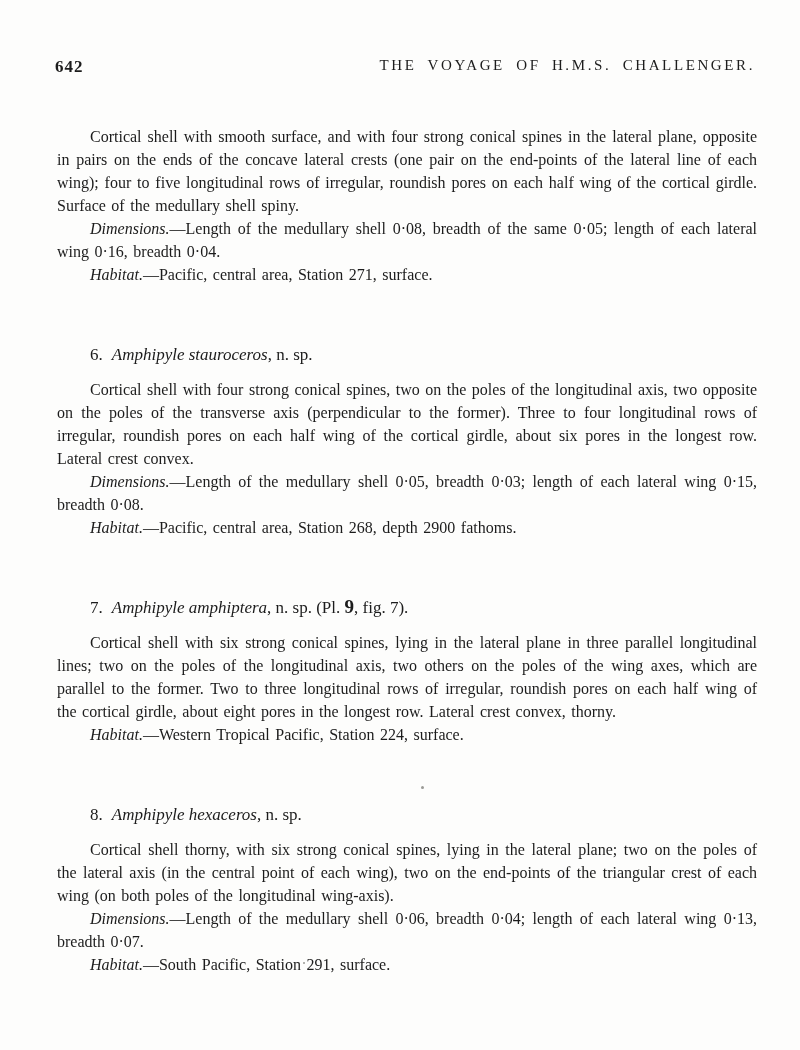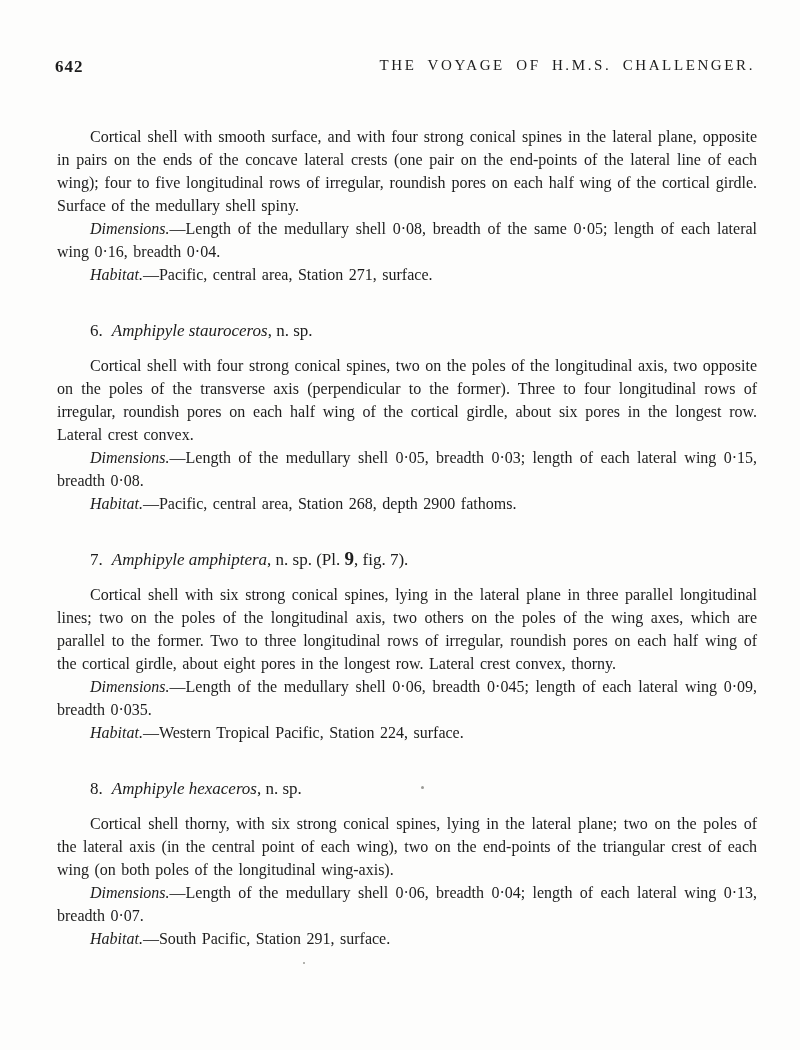--- a/index.html
+++ b/index.html
@@ -39,21 +39,21 @@
     word-spacing: 5px;
     font-weight: 500;
   }
   .content {
     position: absolute;
     top: 75px;
     left: 57px;
     width: 700px;
   }
   .species-section {
-    margin-top: 34px;
+    margin-top: 58px;
   }
   .species-section:first-child {
     margin-top: 50px;
   }
   .species-heading {
     margin: 0 0 12px 0;
     padding-left: 33px;
     font-size: 17px;
     font-weight: normal;
     line-height: 22px;
@@ -111,21 +111,20 @@
     <section class="species-section">
       <h2 class="species-heading"><span class="species-num">6.</span><span class="species-name">Amphipyle stauroceros</span><span>, n. sp.</span><span class="plate-num"></span><span></span></h2>
       <p class="body-para">Cortical shell with four strong conical spines, two on the poles of the longitudinal axis, two opposite on the poles of the transverse axis (perpendicular to the former). Three to four longitudinal rows of irregular, roundish pores on each half wing of the cortical girdle, about six pores in the longest row. Lateral crest convex.</p>
       <p class="body-para"><span class="lead-label">Dimensions.</span><span>—Length of the medullary shell 0·05, breadth 0·03; length of each lateral wing 0·15, breadth 0·08.</span></p>
       <p class="body-para"><span class="lead-label">Habitat.</span><span>—Pacific, central area, Station 268, depth 2900 fathoms.</span></p>
     </section>
 
     <section class="species-section">
       <h2 class="species-heading"><span class="species-num">7.</span><span class="species-name">Amphipyle amphiptera</span><span>, n. sp. (Pl. </span><span class="plate-num">9</span><span>, fig. 7).</span></h2>
       <p class="body-para">Cortical shell with six strong conical spines, lying in the lateral plane in three parallel longitudinal lines; two on the poles of the longitudinal axis, two others on the poles of the wing axes, which are parallel to the former. Two to three longitudinal rows of irregular, roundish pores on each half wing of the cortical girdle, about eight pores in the longest row. Lateral crest convex, thorny.</p>
-      <p class="body-para"><span class="lead-label">Dimensions.</span><span>—Length of the medullary shell 0·06, breadth 0·045; length of each lateral wing 0·09, breadth 0·035.</span></p>
       <p class="body-para"><span class="lead-label">Habitat.</span><span>—Western Tropical Pacific, Station 224, surface.</span></p>
     </section>
 
     <section class="species-section">
       <h2 class="species-heading"><span class="species-num">8.</span><span class="species-name">Amphipyle hexaceros</span><span>, n. sp.</span><span class="plate-num"></span><span></span></h2>
       <p class="body-para">Cortical shell thorny, with six strong conical spines, lying in the lateral plane; two on the poles of the lateral axis (in the central point of each wing), two on the end-points of the triangular crest of each wing (on both poles of the longitudinal wing-axis).</p>
       <p class="body-para"><span class="lead-label">Dimensions.</span><span>—Length of the medullary shell 0·06, breadth 0·04; length of each lateral wing 0·13, breadth 0·07.</span></p>
       <p class="body-para"><span class="lead-label">Habitat.</span><span>—South Pacific, Station 291, surface.</span></p>
     </section>
 

